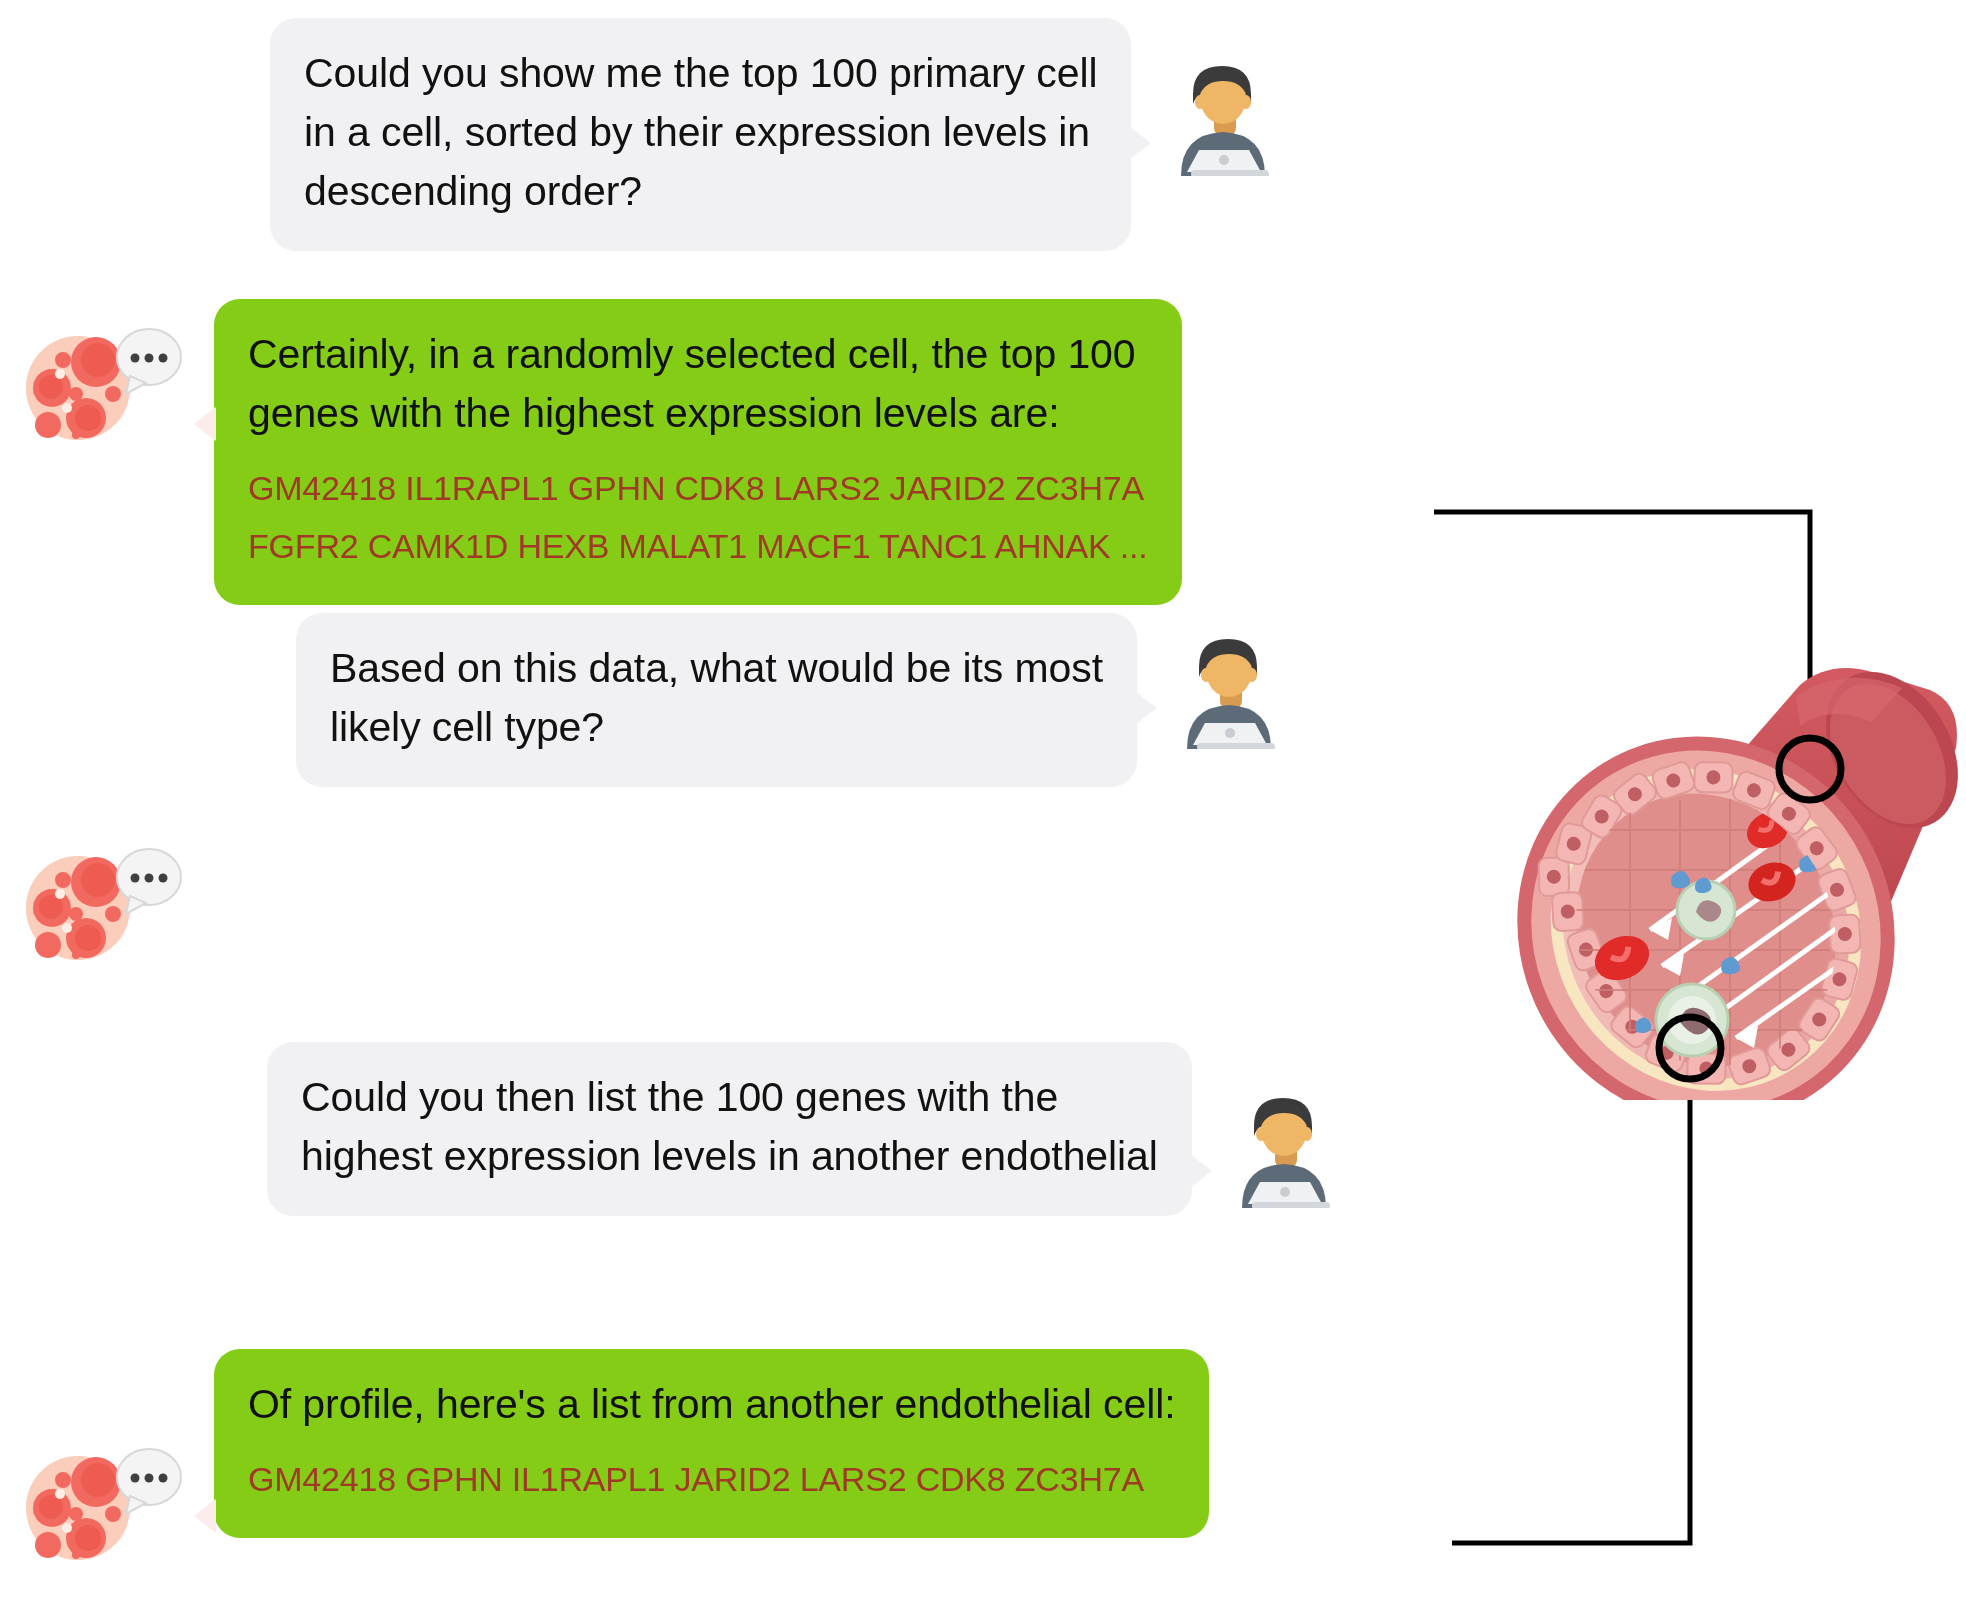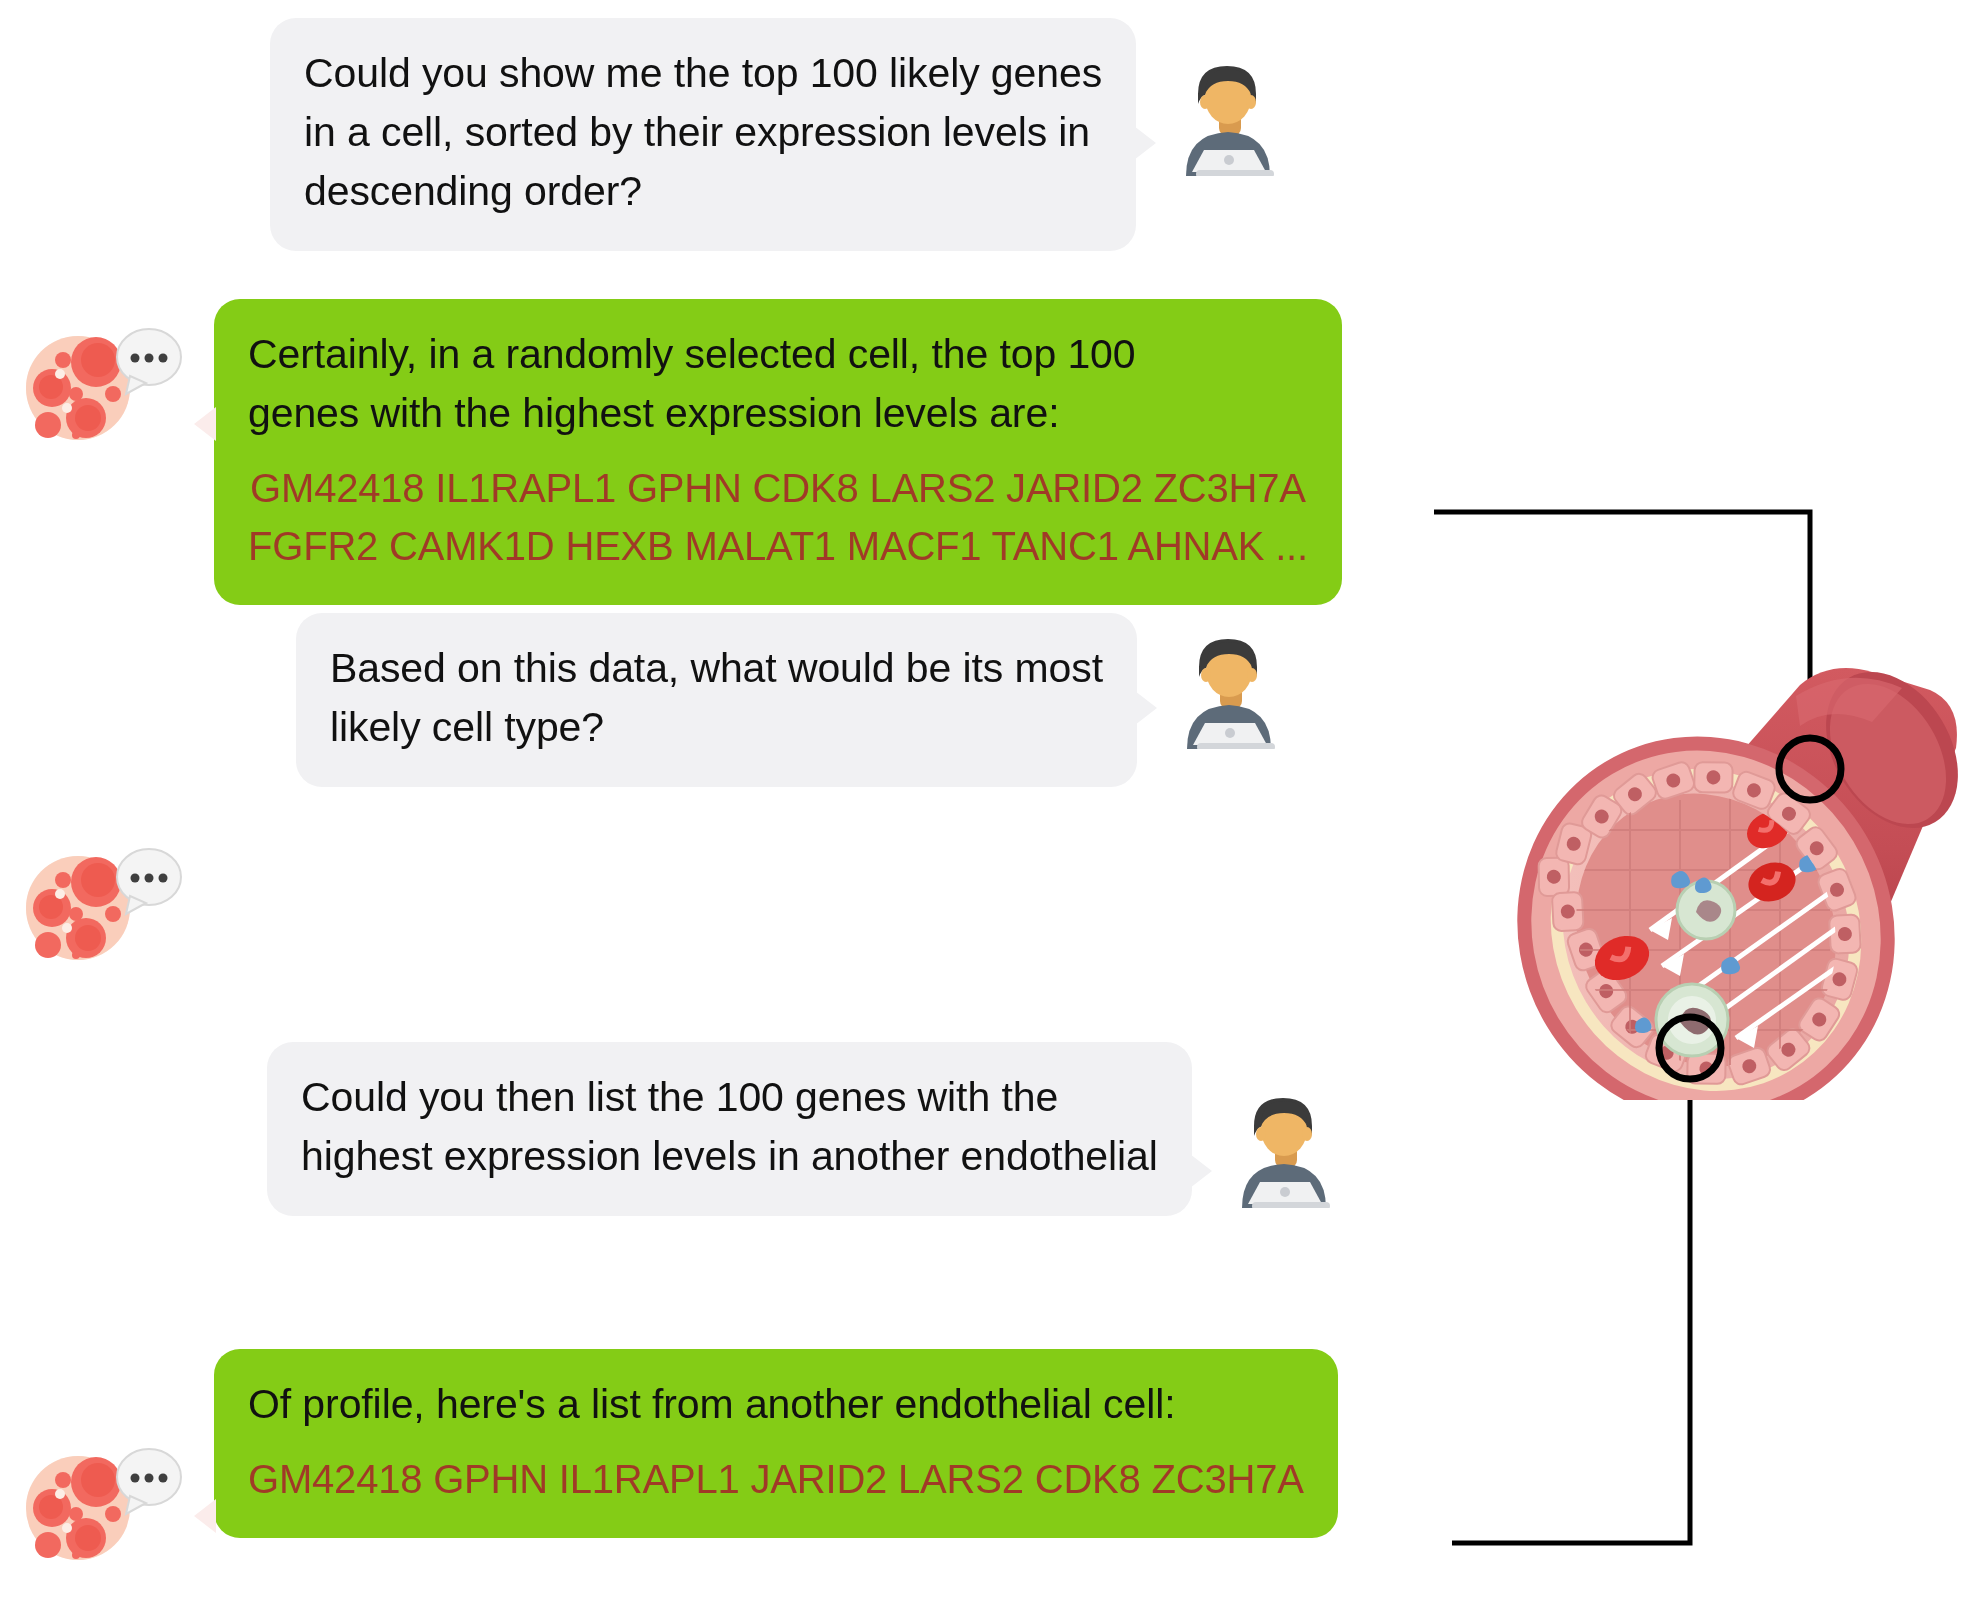--- a/index.html
+++ b/index.html
@@ -69,26 +69,25 @@
   }
 
   .line {
     font-size: 41px;
     line-height: 59px;
     color: #111111;
     white-space: nowrap;
     letter-spacing: -0.1px;
   }
   .genes {
-    font-size: 40px;
+    font-size: 34px;
     line-height: 58px;
     color: #a03a27;
     white-space: nowrap;
     letter-spacing: -0.2px;
-    text-align: center;
   }
   .gene-block { margin-top: 16px; }
 
   
   .avatar-user {
     position: relative;
     width: 110px;
     height: 118px;
     flex: 0 0 auto;
   }
@@ -290,21 +289,21 @@
       <circle cx="310" cy="139" r="31" fill="none" stroke="#000000" stroke-width="7"></circle>
       <circle cx="190" cy="418" r="31" fill="none" stroke="#000000" stroke-width="7"></circle>
     </svg>
   </div>
 
   <div class="chat">
 
     <div class="row" style="left:270px; top:18px;">
       <div class="bubble user">
         <div class="tail right" style="top:108px;"></div>
-        <div class="line">Could you show me the top 100 likely genes</div>
+        <div class="line">Could you show me the top 100 primary cell</div>
         <div class="line">in a cell, sorted by their expression levels in</div>
         <div class="line">descending order?</div>
       </div>
       <div class="avatar-user" style="margin-left:38px; margin-top:40px;">
         <svg viewBox="0 0 110 118" width="110" height="118" xmlns="http://www.w3.org/2000/svg">
           <path d="M 24 36 q 0 -28 29 -28 q 29 0 29 28 l 0 10 q -4 -14 -29 -14 q -25 0 -29 14 z" fill="#3b3b3b"></path>
           <rect x="45" y="52" width="22" height="26" rx="8" fill="#d99b4f"></rect>
           <ellipse cx="54" cy="40" rx="23" ry="26" fill="#efb665"></ellipse>
           <path d="M 31 36 q 0 -25 23 -25 q 23 0 23 25 q -6 -13 -23 -13 q -17 0 -23 13 z" fill="#3b3b3b"></path>
           <ellipse cx="31" cy="44" rx="5" ry="7" fill="#efb665"></ellipse>

